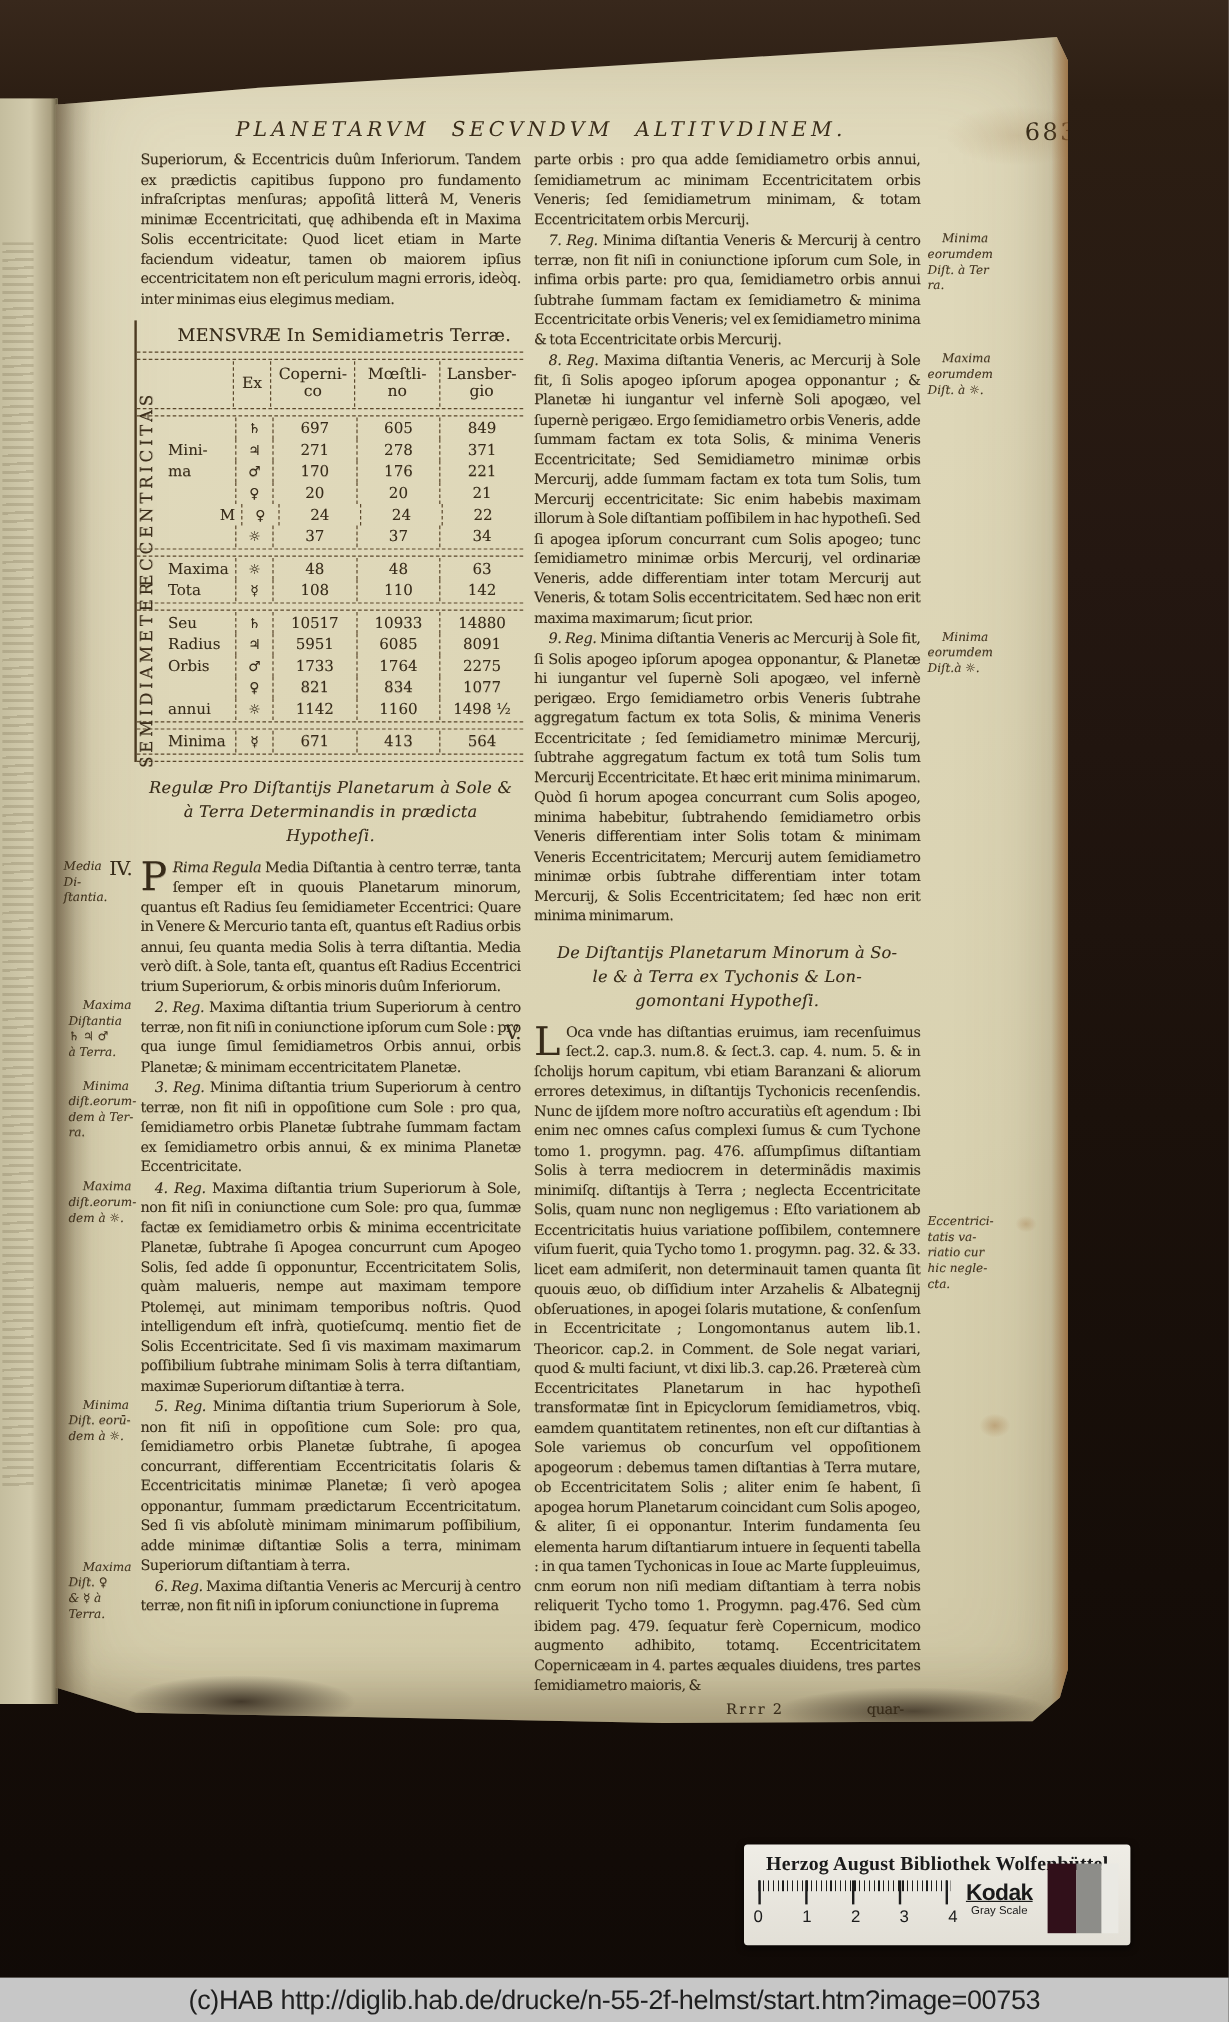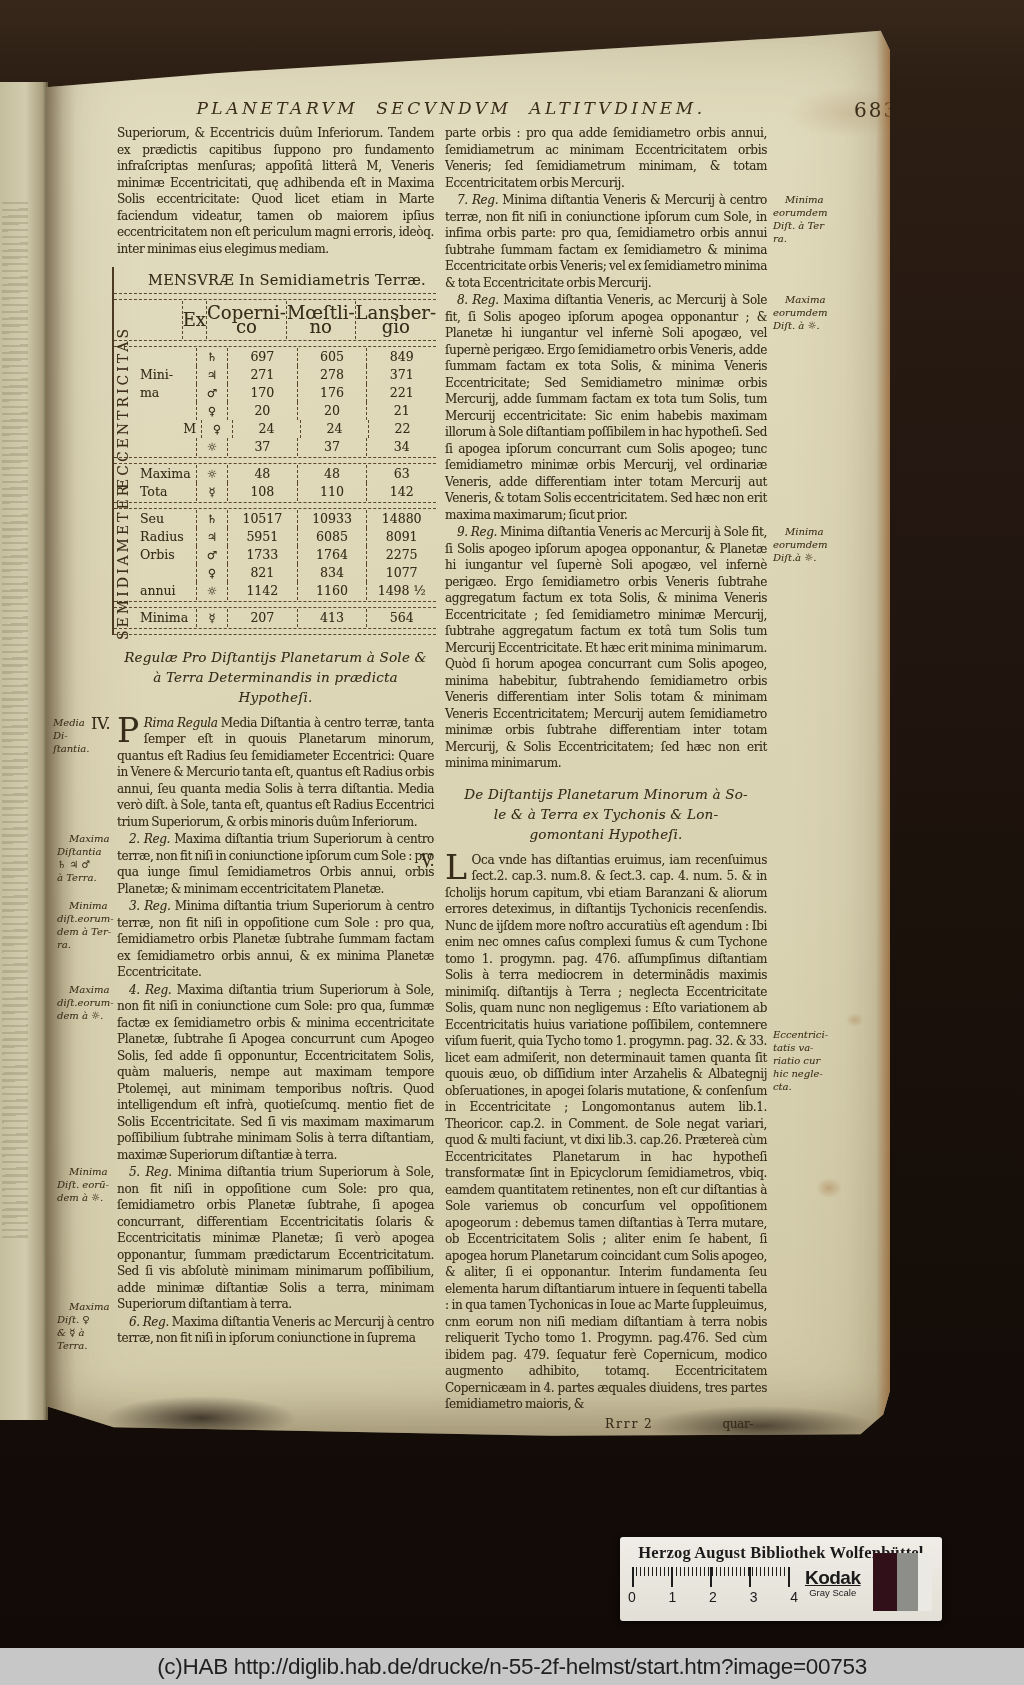--- a/index.html
+++ b/index.html
@@ -48,21 +48,21 @@
   .mnote-l{left:-60px;top:1px;}
   .mnote-r{left:328px;top:1px;width:62px;}
   .heading{font-style:italic;text-align:center;font-size:13.5px;line-height:20px;
     letter-spacing:0.2px;word-spacing:0;margin:12px 4px 8px 4px;white-space:pre-line;}
   .pre{white-space:pre-line;}
   
   .ptable{position:relative;margin:10px 0 12px -5px;width:322px;border-left:2px solid #4c3b22;
     text-align:left;letter-spacing:0;word-spacing:0;font-size:12.5px;}
   .pt-title{padding:5px 0 3px 24px;text-align:center;font-size:14.5px;letter-spacing:0.3px;}
   .rule2{height:5px;border-top:1px dashed #5a472b;border-bottom:1px dashed #5a472b;margin:1px 0;}
-  .pt-head{display:flex;margin-left:24px;min-height:38px;font-size:18px;line-height:14px;}
+  .pt-head{display:flex;margin-left:24px;min-height:38px;font-size:13px;line-height:14px;}
   .h-lab{width:56px;}
   .h-ex{width:30px;border-left:1px dashed #5a472b;border-right:1px dashed #5a472b;
     display:flex;align-items:center;justify-content:center;}
   .h-v{flex:1;display:flex;align-items:center;justify-content:center;text-align:center;}
   .h-v + .h-v{border-left:1px dashed #5a472b;}
   .trow{display:flex;margin-left:24px;height:18px;align-items:center;}
   .t-lab{width:56px;padding-left:2px;align-self:stretch;line-height:18px;}
   .t-lab.m{text-align:right;padding-right:5px;}
   .t-sym{width:30px;text-align:center;font-family:"DejaVu Sans",sans-serif;font-size:11.5px;
     border-left:1px dashed #5a472b;border-right:1px dashed #5a472b;align-self:stretch;line-height:18px;}
@@ -242,21 +242,21 @@
           <div class="t-v">1142</div>
           <div class="t-v">1160</div>
           <div class="t-v">1498 ½</div>
         </div>
 
         <div class="rule2"></div>
 
         <div class="trow">
           <div class="t-lab">Minima</div>
           <div class="t-sym">☿</div>
-          <div class="t-v">207</div>
+          <div class="t-v">671</div>
           <div class="t-v">413</div>
           <div class="t-v">564</div>
         </div>
         <div class="rule2"></div>
       </div>
 
       <div class="heading">Regulæ Pro Diſtantijs Planetarum à Sole &amp;
 à Terra Determinandis in prædicta
 Hypotheſi.</div>
 
@@ -332,21 +332,21 @@
 eorumdem
 Diſt.à ☼.</span>
         <span class="lead">9. Reg.</span><span> Minima diſtantia Veneris ac Mercurij à Sole fit, ſi Solis apogeo ipſorum apogea opponantur, &amp; Planetæ hi iungantur vel ſupernè Soli apogæo, vel infernè perigæo. Ergo ſemidiametro orbis Veneris ſubtrahe aggregatum factum ex tota Solis, &amp; minima Veneris Eccentricitate ; ſed ſemidiametro minimæ Mercurij, ſubtrahe aggregatum factum ex totâ tum Solis tum Mercurij Eccentricitate. Et hæc erit minima minimarum. Quòd ſi horum apogea concurrant cum Solis apogeo, minima habebitur, ſubtrahendo ſemidiametro orbis Veneris differentiam inter Solis totam &amp; minimam Veneris Eccentricitatem; Mercurij autem ſemidiametro minimæ orbis ſubtrahe differentiam inter totam Mercurij, &amp; Solis Eccentricitatem; ſed hæc non erit minima minimarum.</span>
       </div>
 
       <div class="heading">De Diſtantijs Planetarum Minorum à So-
 le &amp; à Terra ex Tychonis &amp; Lon-
 gomontani Hypotheſi.</div>
 
       <div class="para">
-        <span class="mnote mnote-r" style="top:176px;">Eccentrici-
+        <span class="mnote mnote-r" style="top:160px;">Eccentrici-
 tatis va-
 riatio cur
 hic negle-
 cta.</span>
         <span class="reglabel" style="left:-24px;">V.</span>
         <span class="initial">L</span><span>Oca vnde has diſtantias eruimus, iam recenſuimus ſect.2. cap.3. num.8. &amp; ſect.3. cap. 4. num. 5. &amp; in ſcholijs horum capitum, vbi etiam Baranzani &amp; aliorum errores deteximus, in diſtantijs Tychonicis recenſendis. Nunc de ijſdem more noſtro accuratiùs eſt agendum : Ibi enim nec omnes caſus complexi ſumus &amp; cum Tychone tomo 1. progymn. pag. 476. aſſumpſimus diſtantiam Solis à terra mediocrem in determinãdis maximis minimiſq. diſtantijs à Terra ; neglecta Eccentricitate Solis, quam nunc non negligemus : Eſto variationem ab Eccentricitatis huius variatione poſſibilem, contemnere viſum fuerit, quia Tycho tomo 1. progymn. pag. 32. &amp; 33. licet eam admiſerit, non determinauit tamen quanta ſit quouis æuo, ob diſſidium inter Arzahelis &amp; Albategnij obſeruationes, in apogei ſolaris mutatione, &amp; conſenſum in Eccentricitate ; Longomontanus autem lib.1. Theoricor. cap.2. in Comment. de Sole negat variari, quod &amp; multi faciunt, vt dixi lib.3. cap.26. Prætereà cùm Eccentricitates Planetarum in hac hypotheſi transformatæ ſint in Epicyclorum ſemidiametros, vbiq. eamdem quantitatem retinentes, non eſt cur diſtantias à Sole variemus ob concurſum vel oppoſitionem apogeorum : debemus tamen diſtantias à Terra mutare, ob Eccentricitatem Solis ; aliter enim ſe habent, ſi apogea horum Planetarum coincidant cum Solis apogeo, &amp; aliter, ſi ei opponantur. Interim fundamenta ſeu elementa harum diſtantiarum intuere in ſequenti tabella : in qua tamen Tychonicas in Ioue ac Marte ſuppleuimus, cnm eorum non niſi mediam diſtantiam à terra nobis reliquerit Tycho tomo 1. Progymn. pag.476. Sed cùm ibidem pag. 479. ſequatur ferè Copernicum, modico augmento adhibito, totamq. Eccentricitatem Copernicæam in 4. partes æquales diuidens, tres partes ſemidiametro maioris, &amp;</span>
       </div>
 
       <div class="sigrow">
         <span class="sig">Rrrr 2</span>

